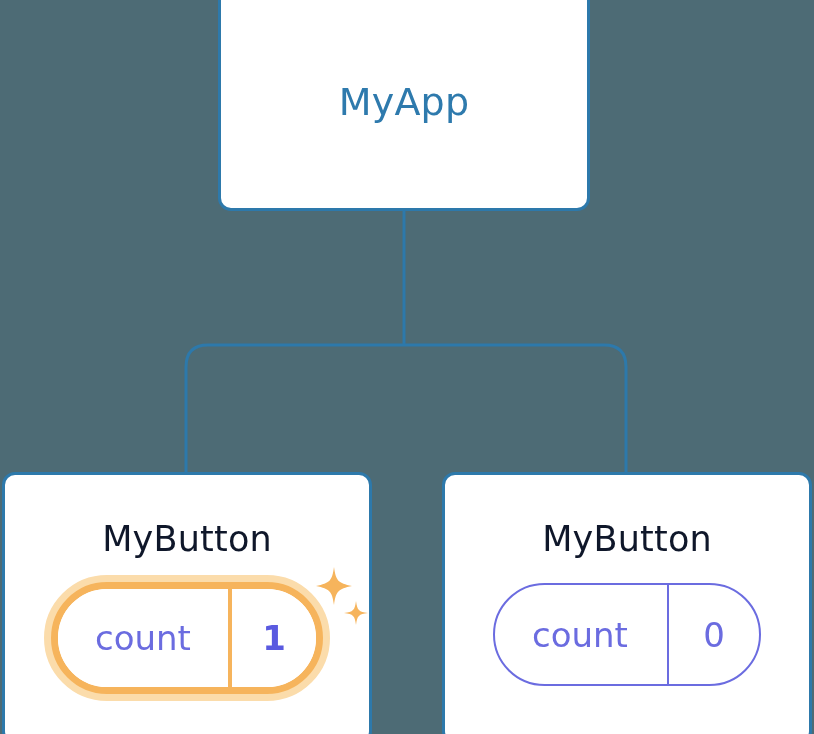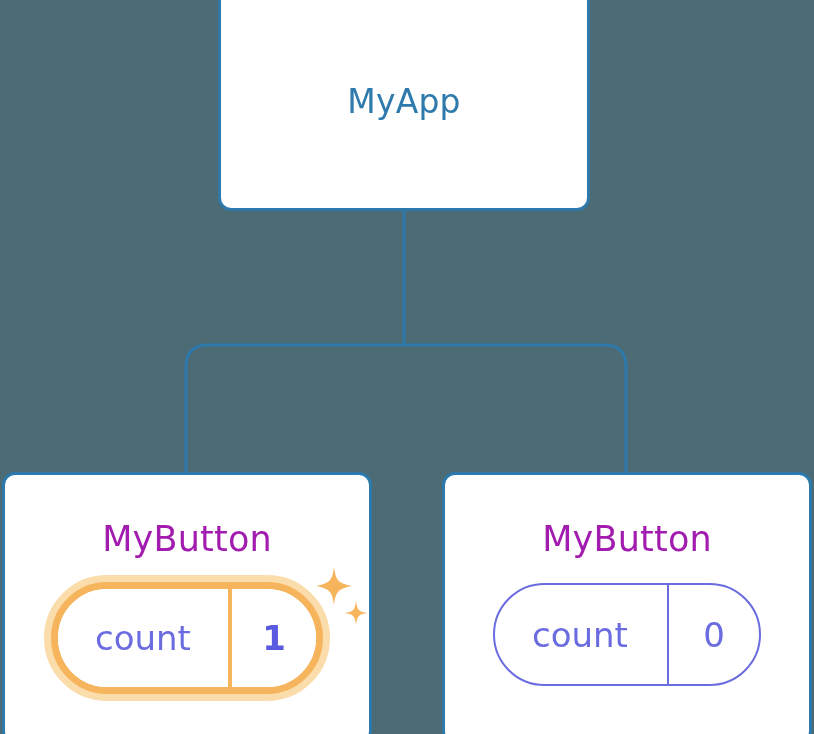--- a/index.html
+++ b/index.html
@@ -57,28 +57,28 @@
     display: flex;
     flex-direction: column;
     align-items: center;
   }
   .card-child-left  { left: 2px; }
   .card-child-right { left: 442px; }
 
   
   .title-root {
     color: #2e7aad;
-    font-size: 33px;
+    font-size: 38px;
     font-weight: 400;
     letter-spacing: 0.2px;
     line-height: 1;
     margin-top: 6px;
   }
   .title-child {
-    color: #a21caf;
+    color: #0f172a;
     font-size: 35px;
     font-weight: 400;
     letter-spacing: 0.2px;
     line-height: 1;
     margin-top: 47px;
   }
 
   
   .pill-wrap {
     position: relative;

